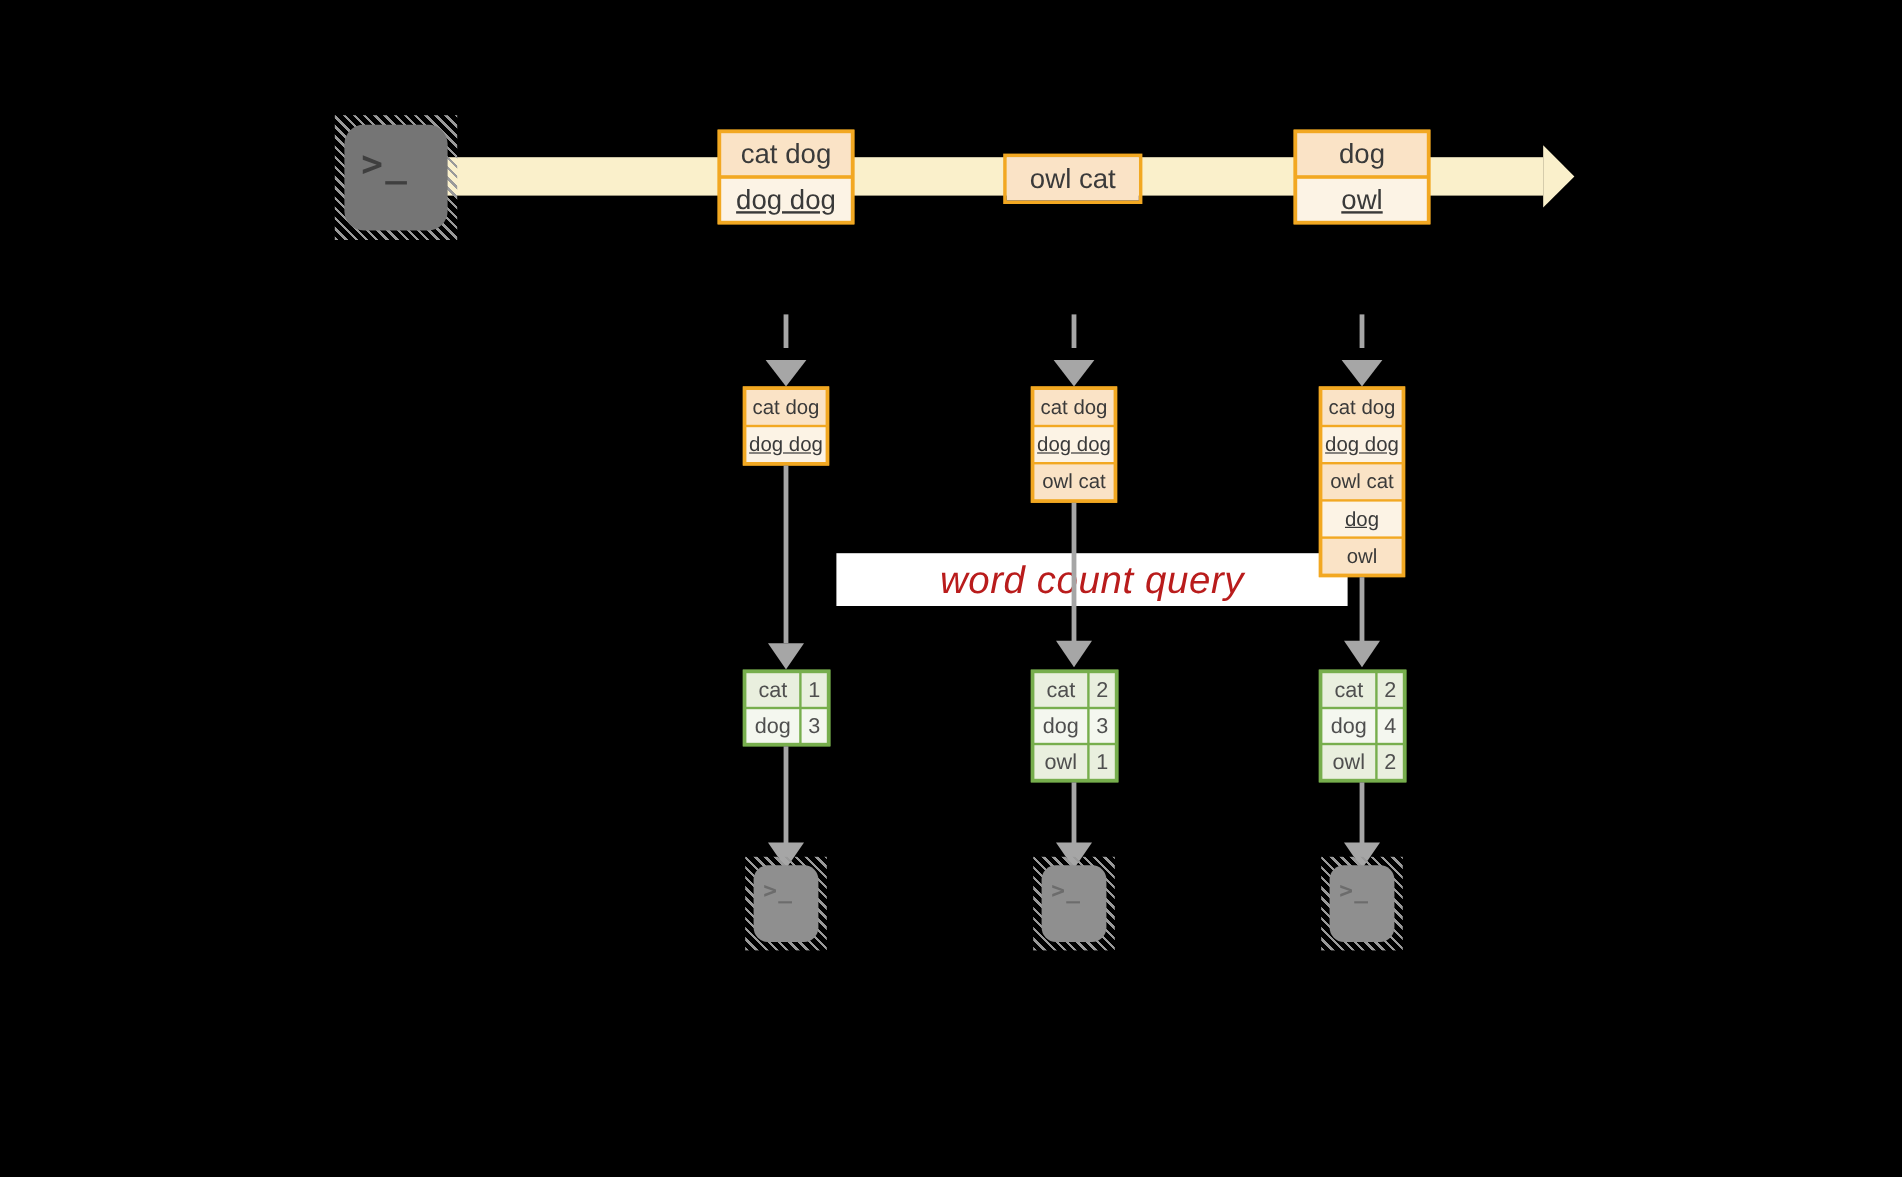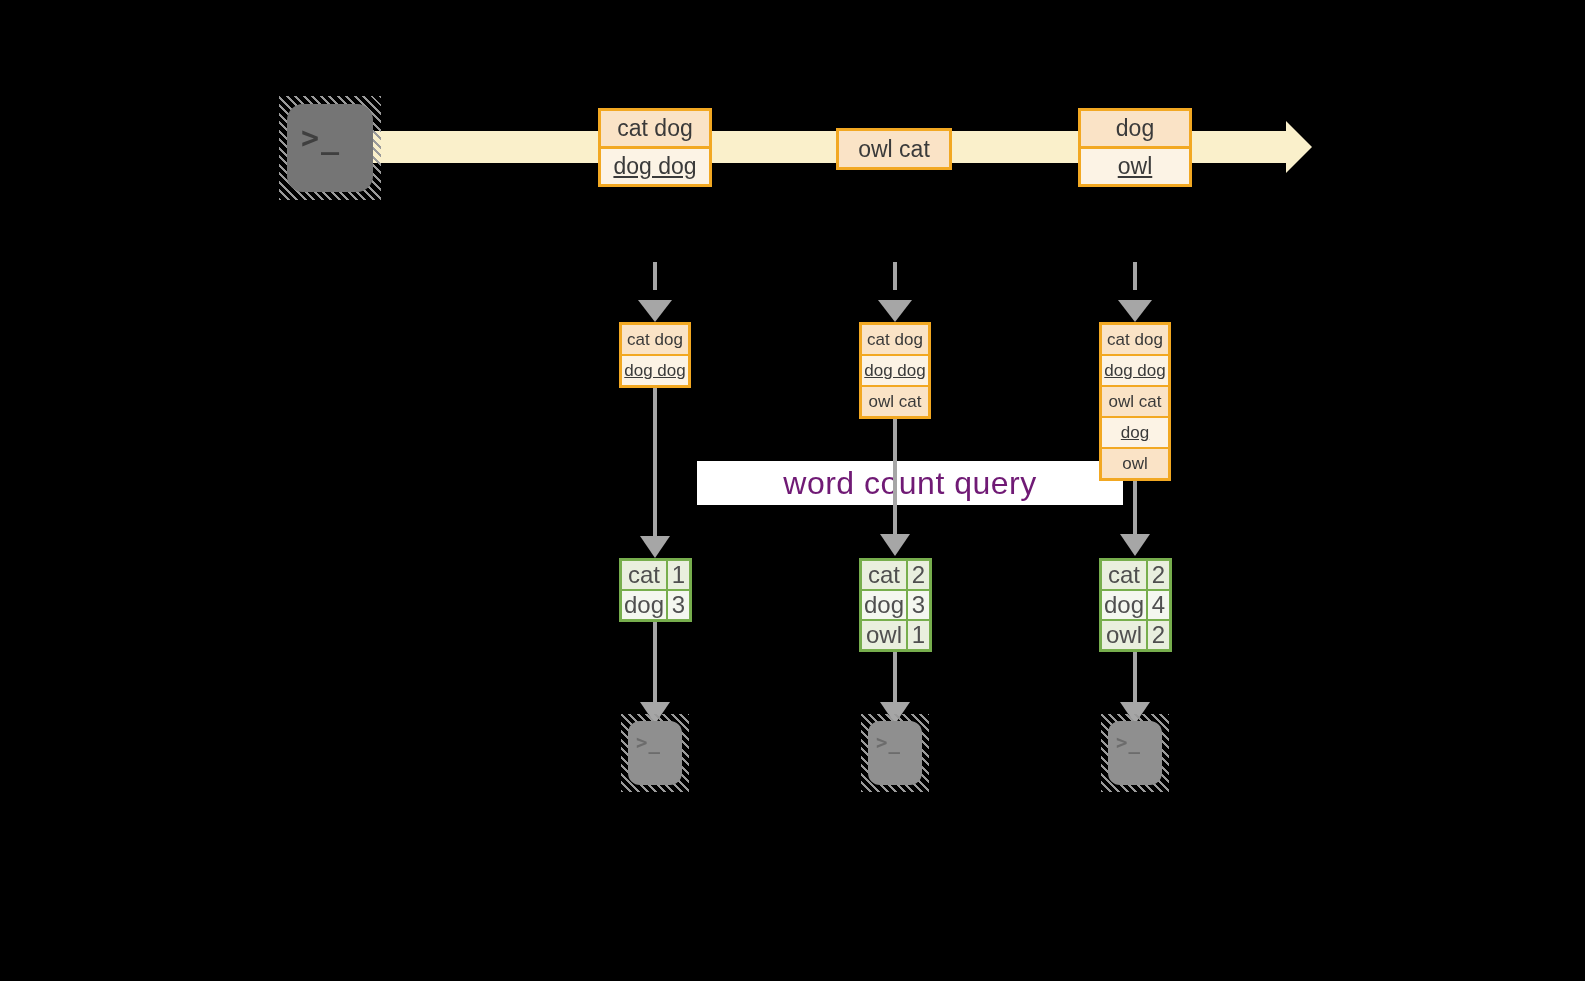--- a/index.html
+++ b/index.html
@@ -35,25 +35,25 @@
   .gline{position:absolute;width:4px;background:#a6a6a6;}
   .ah-solid{position:absolute;width:0;height:0;
     border-top:22px solid #a6a6a6;border-left:15px solid transparent;border-right:15px solid transparent;}
   
   .sbox{position:absolute;width:72px;border:3px solid #f2a822;box-sizing:border-box;background:#f2a822;}
   .srow{height:29px;line-height:29px;text-align:center;font-size:17px;color:#3a3a3a;}
   .srow + .srow{margin-top:2px;}
   
   .qband{position:absolute;left:697px;top:461px;width:426px;height:44px;background:#ffffff;
     display:flex;align-items:center;justify-content:center;
-    font-size:32px;font-weight:300;color:#701a75;letter-spacing:0.5px;}
+    font-size:32px;font-weight:300;color:#b91c1c;letter-spacing:0.5px;font-style:italic;}
   
   .gtable{position:absolute;width:73px;border:3px solid #77ae4d;box-sizing:border-box;background:#77ae4d;
     display:grid;grid-template-columns:44px 21px;grid-auto-rows:28px;gap:2px;}
-  .gcell{display:flex;align-items:center;justify-content:center;font-size:24px;color:#4f4f4f;}
+  .gcell{display:flex;align-items:center;justify-content:center;font-size:18px;color:#4f4f4f;}
   .g-dark{background:#e9efde;}
   .g-light{background:#f4f7ef;}
 </style>
 </head>
 <body>
 
 <div class="canvas">
 
   <div class="stream-band"></div>
   <div class="stream-head"></div>

